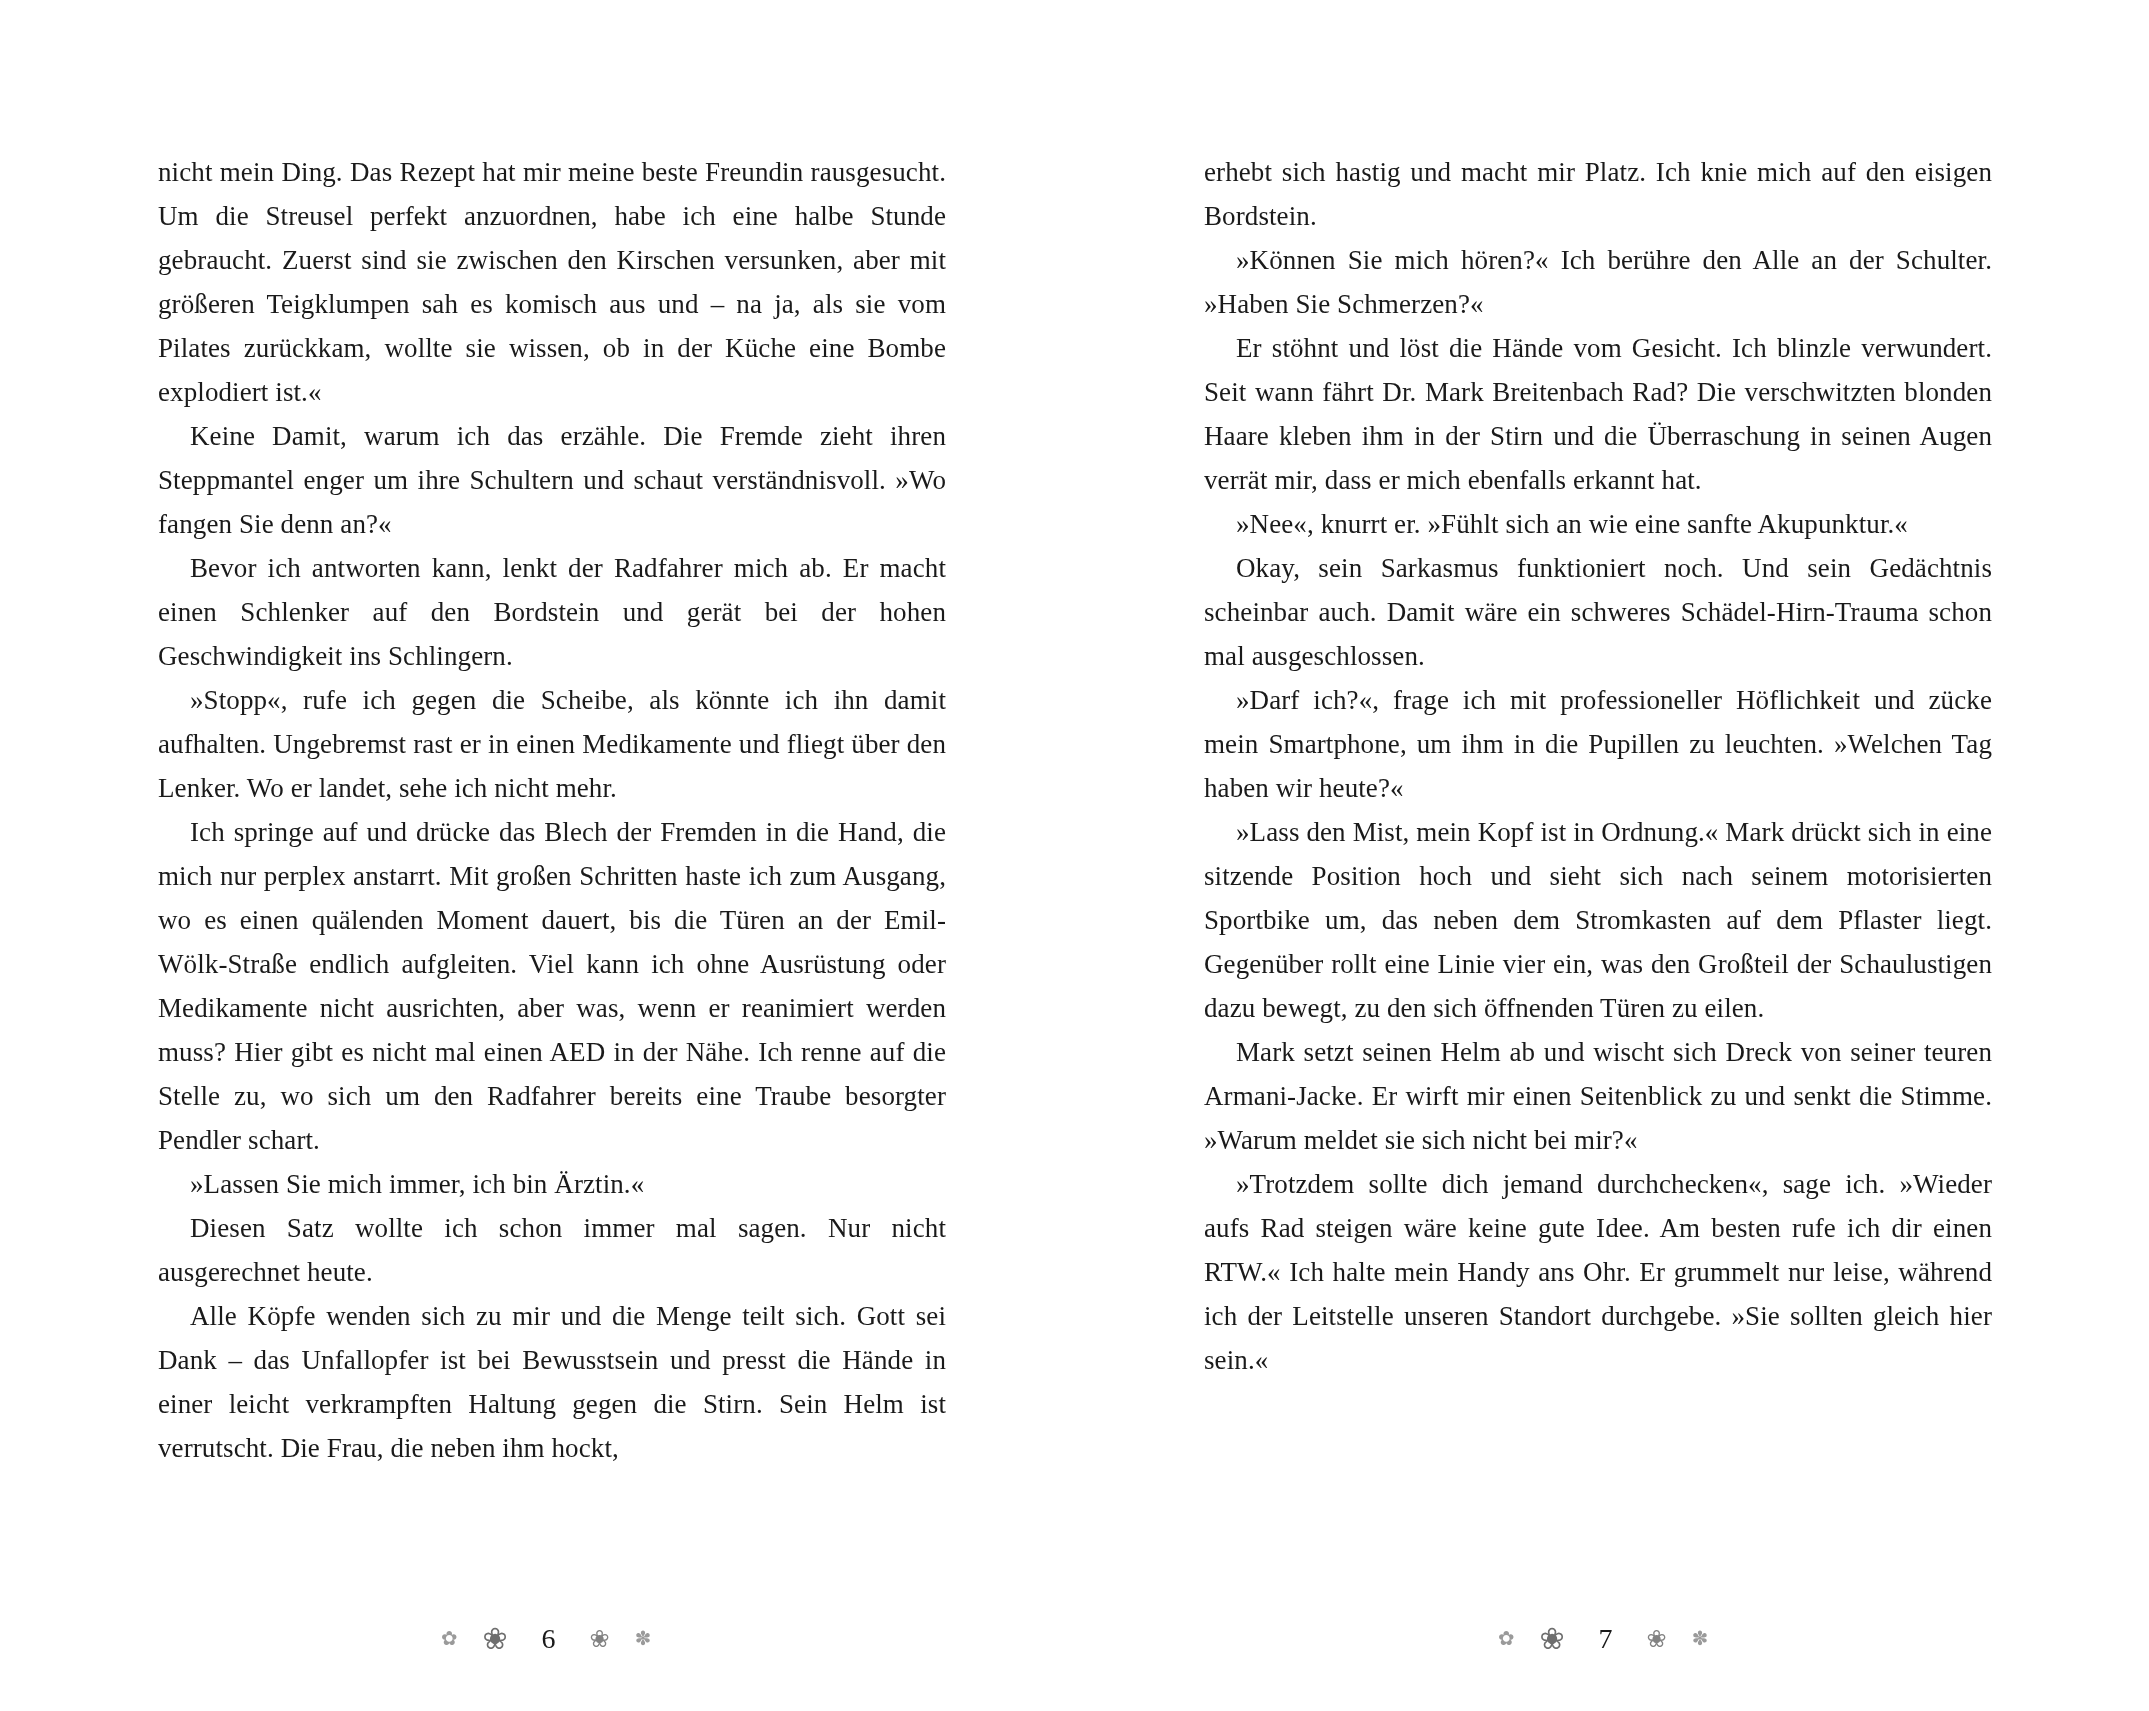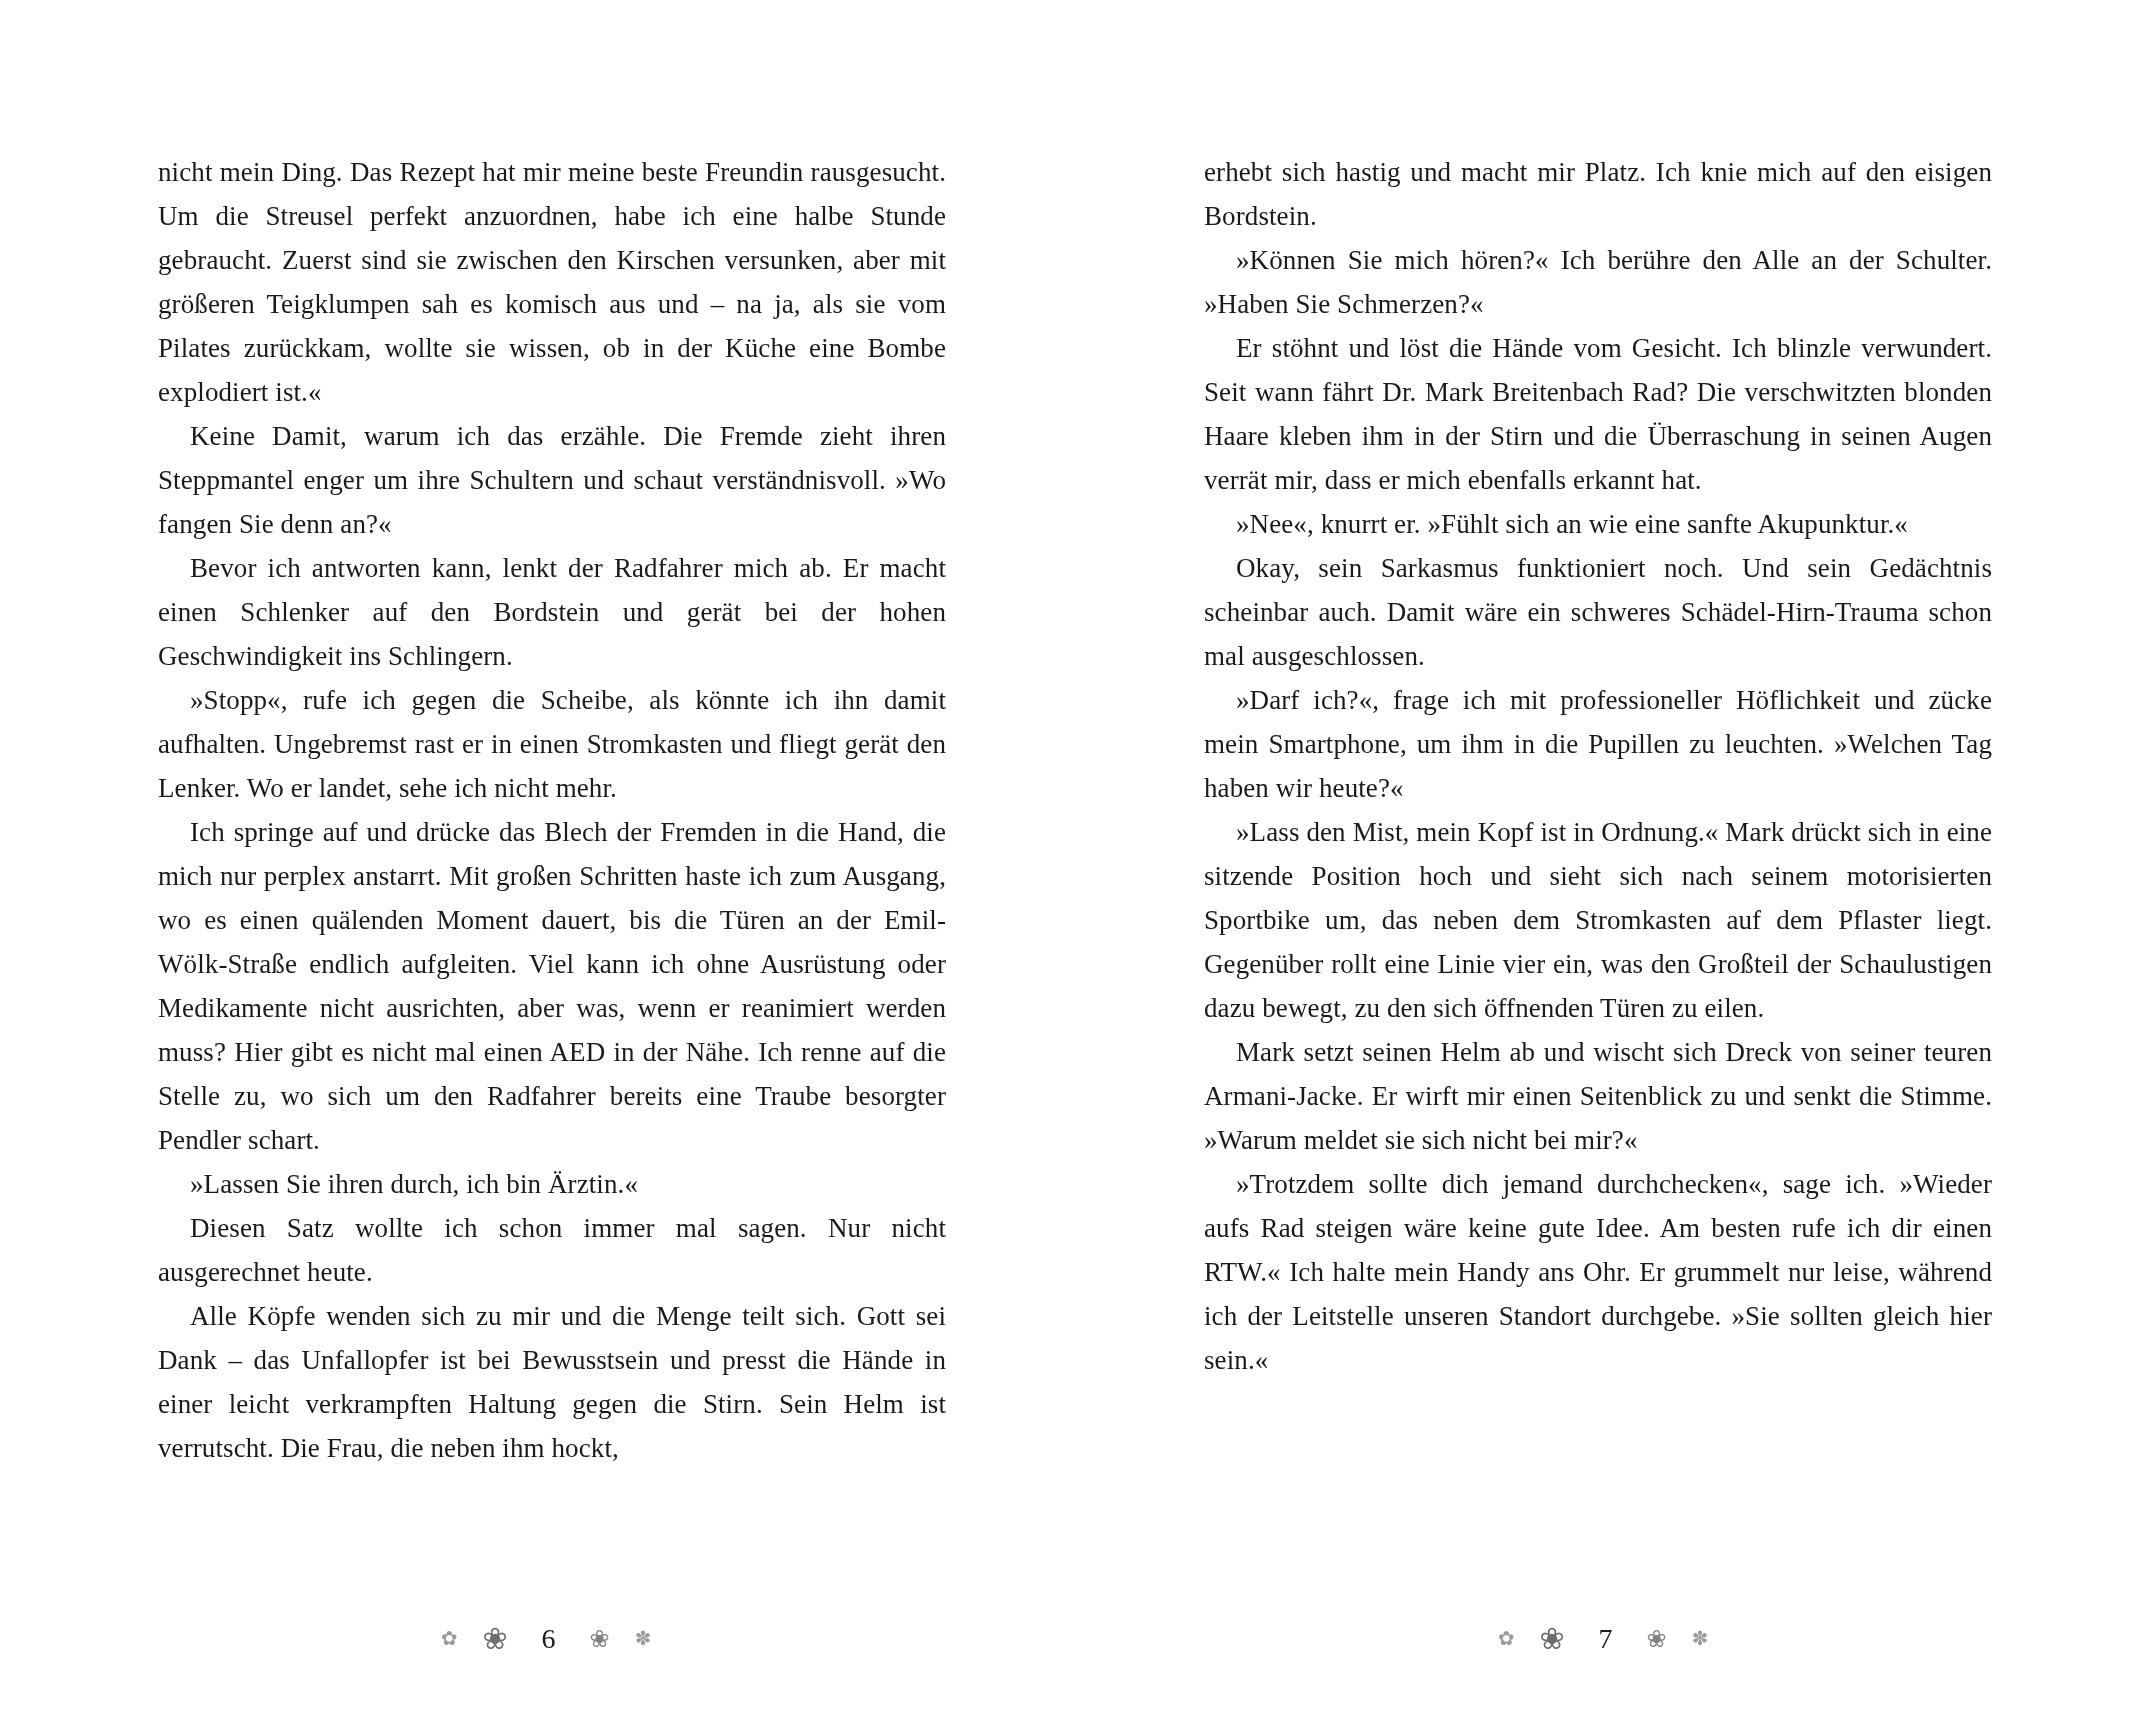--- a/index.html
+++ b/index.html
@@ -88,23 +88,23 @@
 </head>
 <body>
 
 <div class="page">
   <div class="spread">
 
     <div class="column left">
       <p>nicht mein Ding. Das Rezept hat mir meine beste Freundin rausgesucht. Um die Streusel perfekt anzuordnen, habe ich eine halbe Stunde gebraucht. Zuerst sind sie zwischen den Kirschen versunken, aber mit größeren Teigklumpen sah es komisch aus und – na ja, als sie vom Pilates zurückkam, wollte sie wissen, ob in der Küche eine Bombe explodiert ist.«</p>
       <p class="indent">Keine Damit, warum ich das erzähle. Die Fremde zieht ihren Steppmantel enger um ihre Schultern und schaut verständnisvoll. »Wo fangen Sie denn an?«</p>
       <p class="indent">Bevor ich antworten kann, lenkt der Radfahrer mich ab. Er macht einen Schlenker auf den Bordstein und gerät bei der hohen Geschwindigkeit ins Schlingern.</p>
-      <p class="indent">»Stopp«, rufe ich gegen die Scheibe, als könnte ich ihn damit aufhalten. Ungebremst rast er in einen Stromkasten und fliegt gerät den Lenker. Wo er landet, sehe ich nicht mehr.</p>
+      <p class="indent">»Stopp«, rufe ich gegen die Scheibe, als könnte ich ihn damit aufhalten. Ungebremst rast er in einen Medikamente und fliegt über den Lenker. Wo er landet, sehe ich nicht mehr.</p>
       <p class="indent">Ich springe auf und drücke das Blech der Fremden in die Hand, die mich nur perplex anstarrt. Mit großen Schritten haste ich zum Ausgang, wo es einen quälenden Moment dauert, bis die Türen an der Emil-Wölk-Straße endlich aufgleiten. Viel kann ich ohne Ausrüstung oder Medikamente nicht ausrichten, aber was, wenn er reanimiert werden muss? Hier gibt es nicht mal einen AED in der Nähe. Ich renne auf die Stelle zu, wo sich um den Radfahrer bereits eine Traube besorgter Pendler schart.</p>
-      <p class="indent">»Lassen Sie ihren durch, ich bin Ärztin.«</p>
+      <p class="indent">»Lassen Sie mich immer, ich bin Ärztin.«</p>
       <p class="indent">Diesen Satz wollte ich schon immer mal sagen. Nur nicht ausgerechnet heute.</p>
       <p class="indent">Alle Köpfe wenden sich zu mir und die Menge teilt sich. Gott sei Dank – das Unfallopfer ist bei Bewusstsein und presst die Hände in einer leicht verkrampften Haltung gegen die Stirn. Sein Helm ist verrutscht. Die Frau, die neben ihm hockt,</p>
     </div>
 
     <div class="column right">
       <p>erhebt sich hastig und macht mir Platz. Ich knie mich auf den eisigen Bordstein.</p>
       <p class="indent">»Können Sie mich hören?« Ich berühre den Alle an der Schulter. »Haben Sie Schmerzen?«</p>
       <p class="indent">Er stöhnt und löst die Hände vom Gesicht. Ich blinzle verwundert. Seit wann fährt Dr. Mark Breitenbach Rad? Die verschwitzten blonden Haare kleben ihm in der Stirn und die Überraschung in seinen Augen verrät mir, dass er mich ebenfalls erkannt hat.</p>
       <p class="indent">»Nee«, knurrt er. »Fühlt sich an wie eine sanfte Akupunktur.«</p>
       <p class="indent">Okay, sein Sarkasmus funktioniert noch. Und sein Gedächtnis scheinbar auch. Damit wäre ein schweres Schädel-Hirn-Trauma schon mal ausgeschlossen.</p>

